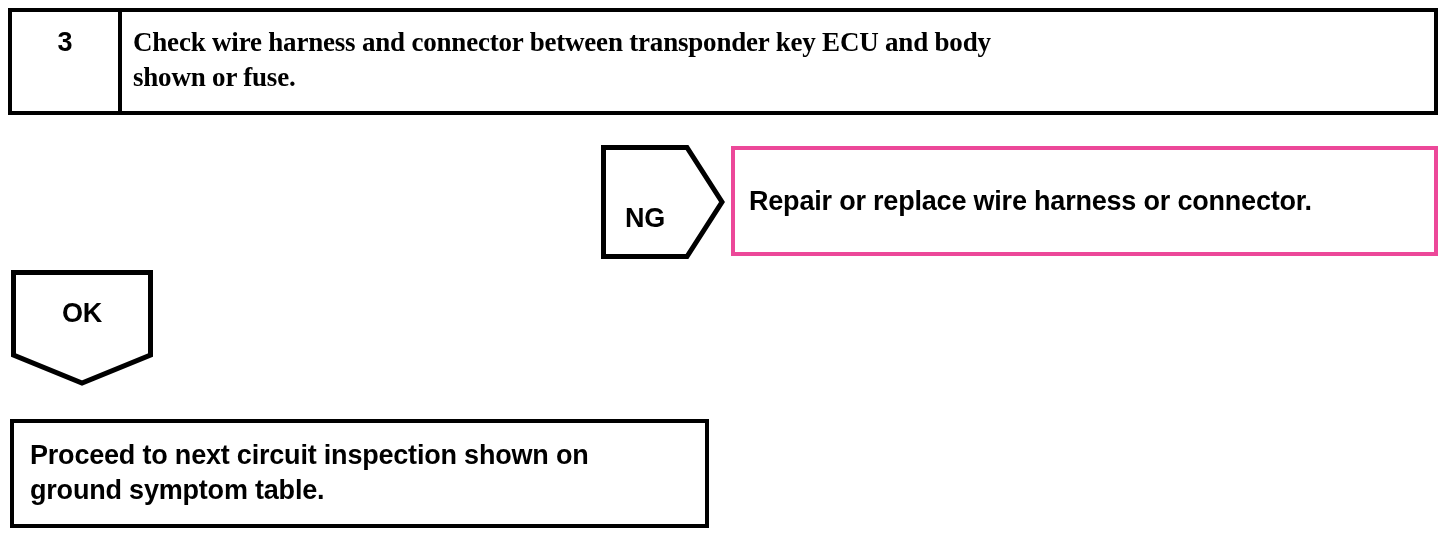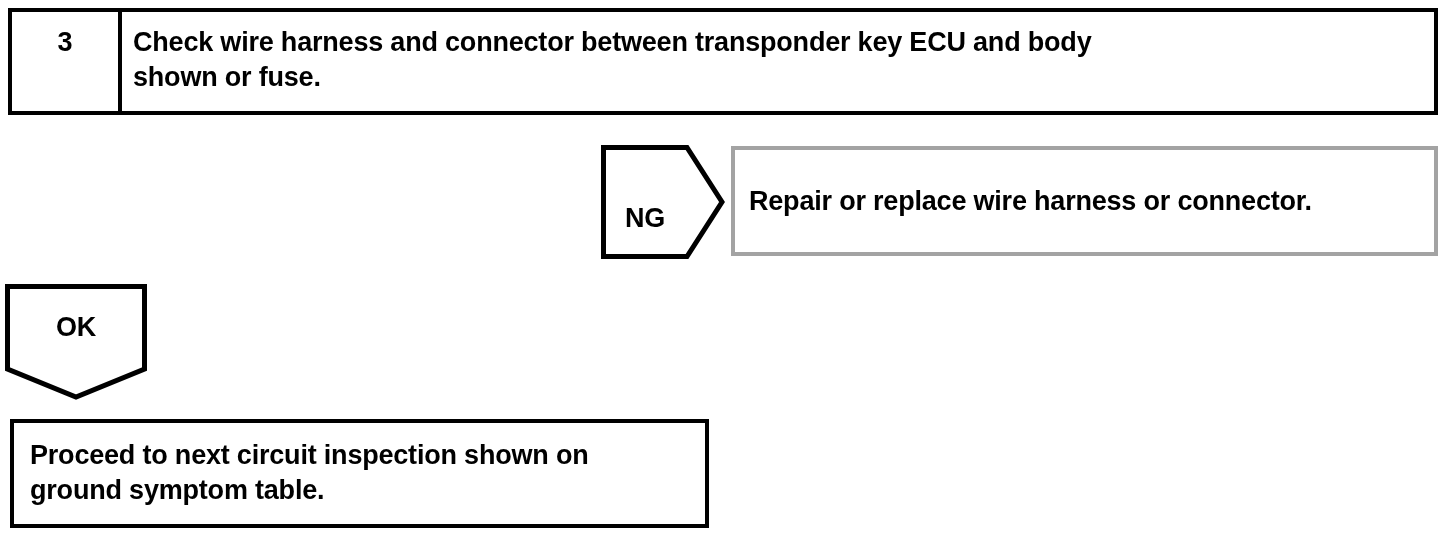--- a/index.html
+++ b/index.html
@@ -35,20 +35,21 @@
   .step-number-cell {
     width: 110px;
     border-right: 4px solid #000000;
     display: flex;
     justify-content: center;
     padding-top: 13px;
   }
   .step-instruction {
     flex: 1;
     padding: 13px 10px 0 11px;
+    font-family: Liberation Serif, serif;
   }
 
   
   .ng-tag {
     position: absolute;
     left: 601px; top: 145px;
     width: 124px; height: 114px;
   }
   .ng-tag svg { position: absolute; left: 0; top: 0; }
   .ng-label {
@@ -58,32 +59,32 @@
     display: flex;
     align-items: center;
     justify-content: center;
   }
 
   
   .ng-result-box {
     position: absolute;
     left: 731px; top: 146px;
     width: 707px; height: 110px;
-    border: 4px solid #a3a3a3;
+    border: 4px solid #ec4899;
     background: #ffffff;
     display: flex;
     align-items: center;
     padding-left: 14px;
   }
 
   
   .ok-tag {
     position: absolute;
-    left: 5px; top: 270px;
-    width: 138px; height: 116px; margin-top: 14px;
+    left: 11px; top: 270px;
+    width: 138px; height: 116px;
   }
   .ok-tag svg { position: absolute; left: 0; top: 0; }
   .ok-label {
     position: absolute;
     left: 0; top: 0;
     width: 142px; height: 86px;
     display: flex;
     align-items: center;
     justify-content: center;
   }

